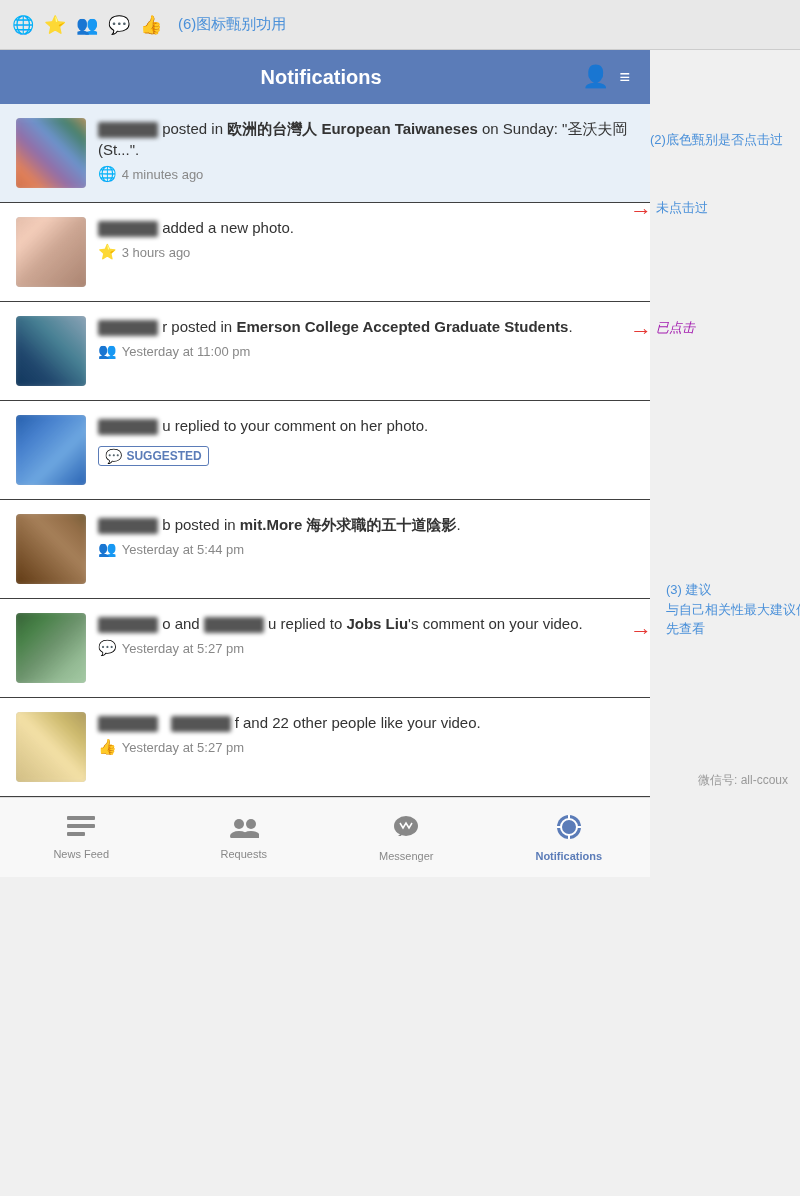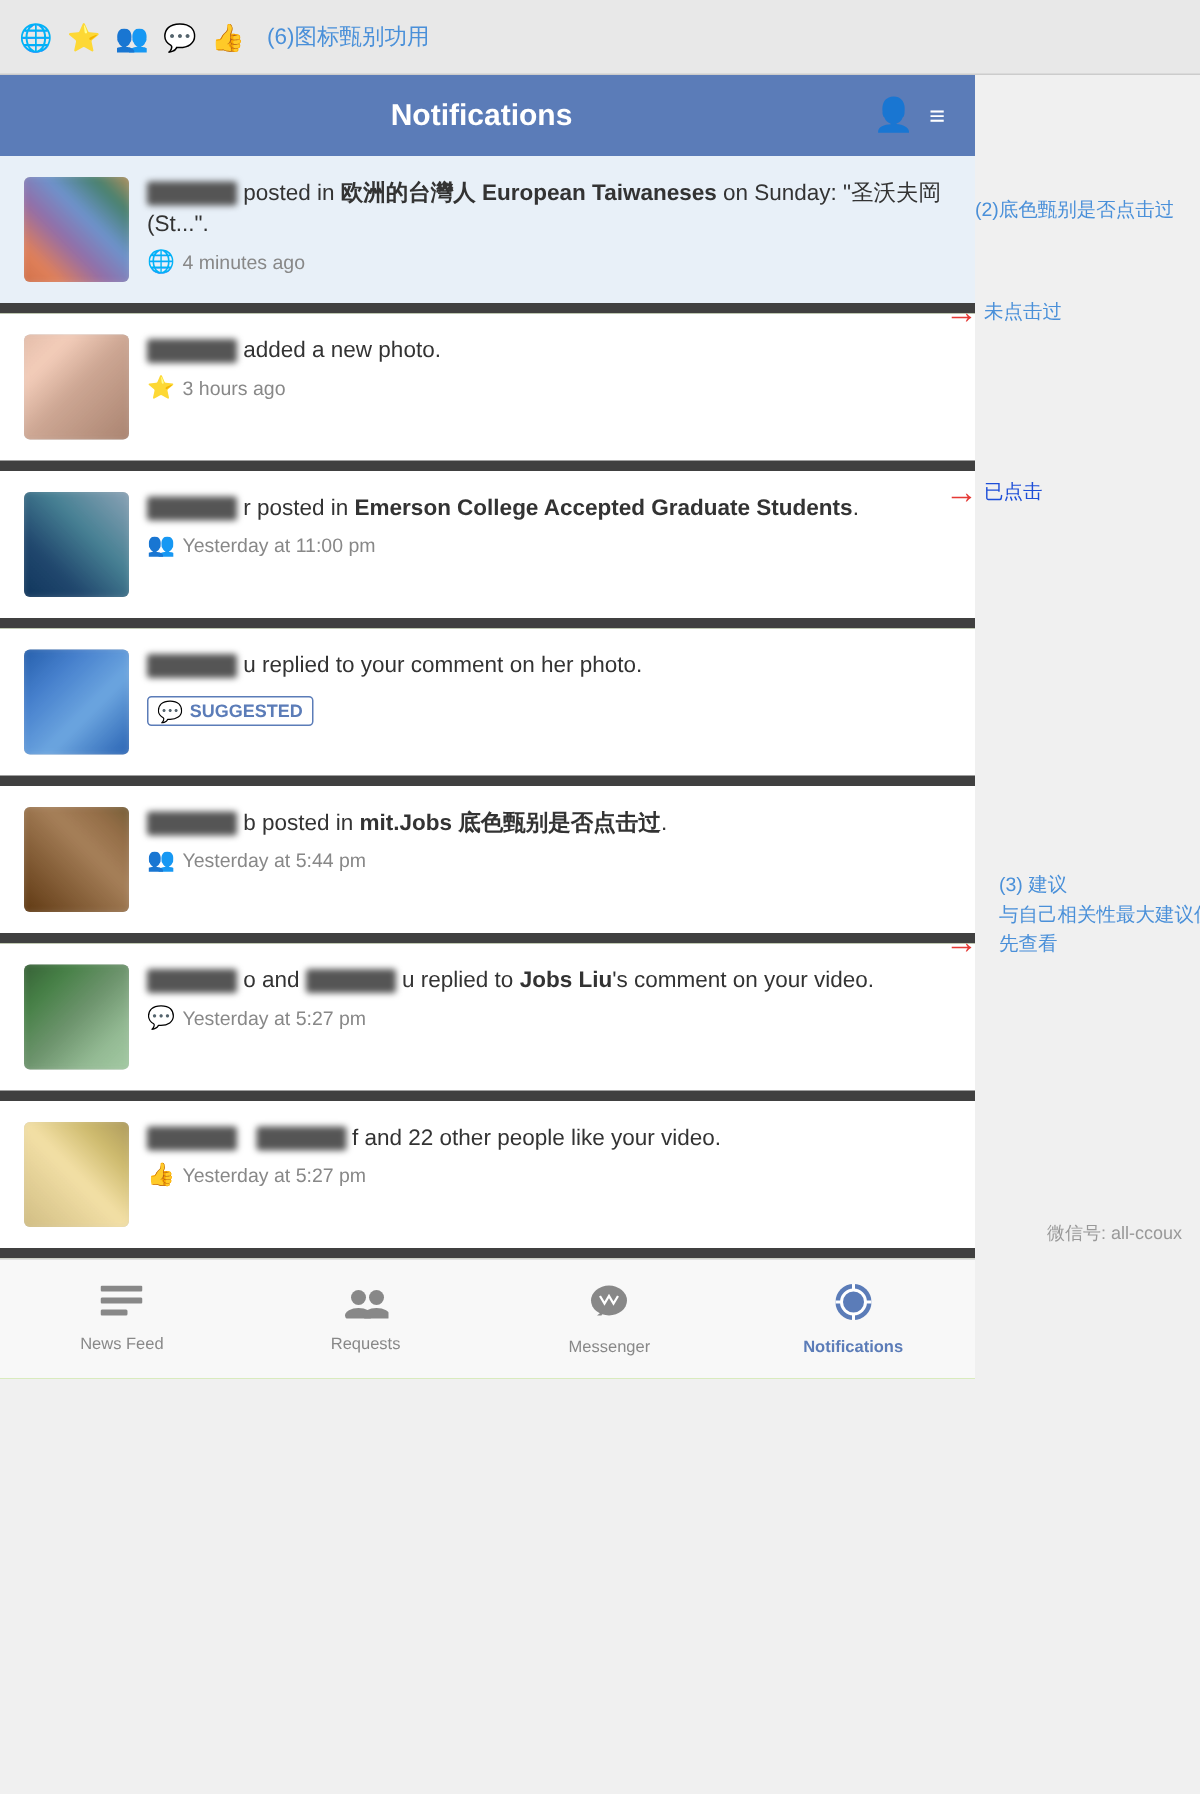--- a/index.html
+++ b/index.html
@@ -75,21 +75,21 @@
 
     
     .notification-list {
       width: 100%;
     }
 
     .notification-item {
       display: flex;
       align-items: flex-start;
       padding: 14px 16px;
-      border-bottom: 7px solid #404040;
+      border-bottom: 1px solid #404040;
       background: #fff;
       position: relative;
     }
     .notification-item.unread {
       background: #e8f0f8;
     }
 
     .avatar {
       width: 70px;
       height: 70px;
@@ -343,21 +343,21 @@
           </div>
         </div>
 
         <div class="notification-item">
           <div class="avatar avatar-5">
             <div class="avatar-img pixelate"></div>
           </div>
           <div class="notification-content">
             <div class="notification-text">
               <span class="blurred-name">&nbsp;&nbsp;&nbsp;&nbsp;&nbsp;&nbsp;&nbsp;&nbsp;</span>
-              b posted in <span class="bold-group">mit.Jobs 底色甄别是否点击过</span>.
+              b posted in <span class="bold-group">mit.More 海外求職的五十道陰影</span>.
             </div>
             <div class="notification-meta">
               <span class="meta-icon">👥</span>
               <span>Yesterday at 5:44 pm</span>
             </div>
           </div>
         </div>
 
         <div class="notification-item">
           <div class="avatar avatar-6">
@@ -452,21 +452,21 @@
         <div style="color:#4a90d9; font-size:13px; line-height:1.5;">(2)底色甄别是否点击过</div>
       </div>
 
       <div style="position:absolute; top:145px; left:-20px; display:flex; align-items:center; gap:4px;">
         <span style="color:#e53935; font-size:22px;">→</span>
         <span style="color:#4a90d9; font-size:13px;">未点击过</span>
       </div>
 
       <div style="position:absolute; top:265px; left:-20px; display:flex; align-items:center; gap:4px;">
         <span style="color:#e53935; font-size:22px;">→</span>
-        <span style="color:#1d4ed8; font-size:13px;">已点击</span>
+        <span style="color:#a21caf; font-size:13px;font-style:italic;">已点击</span>
       </div>
 
       <div style="position:absolute; top:530px; left:16px; width:145px;">
         <div style="color:#4a90d9; font-size:13px; line-height:1.5; white-space:pre-line;">(3) 建议
 与自己相关性最大建议优先查看</div>
       </div>
 
       <div style="position:absolute; top:565px; left:-20px;">
         <span style="color:#e53935; font-size:22px;">→</span>
       </div>

